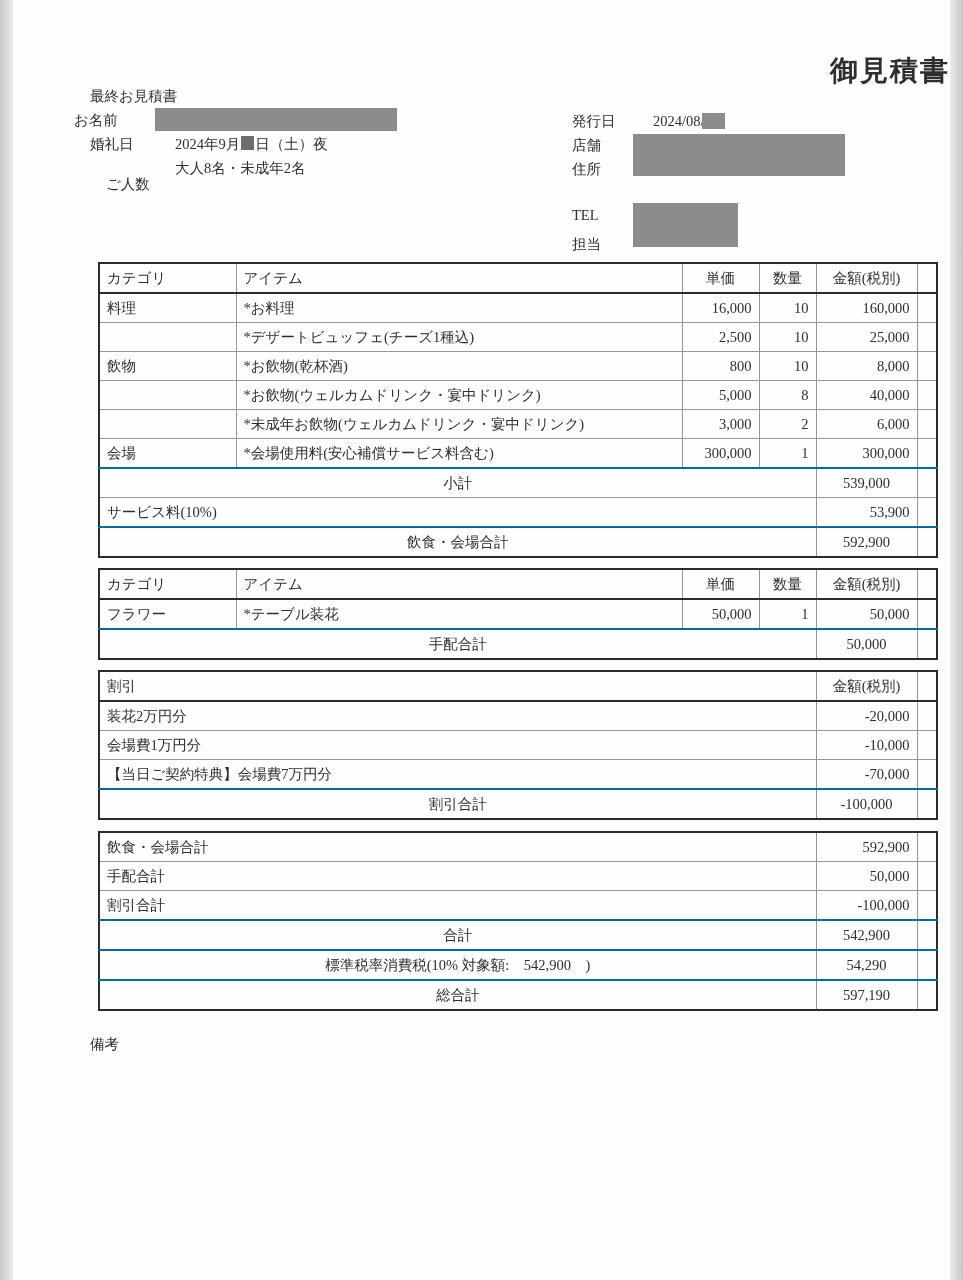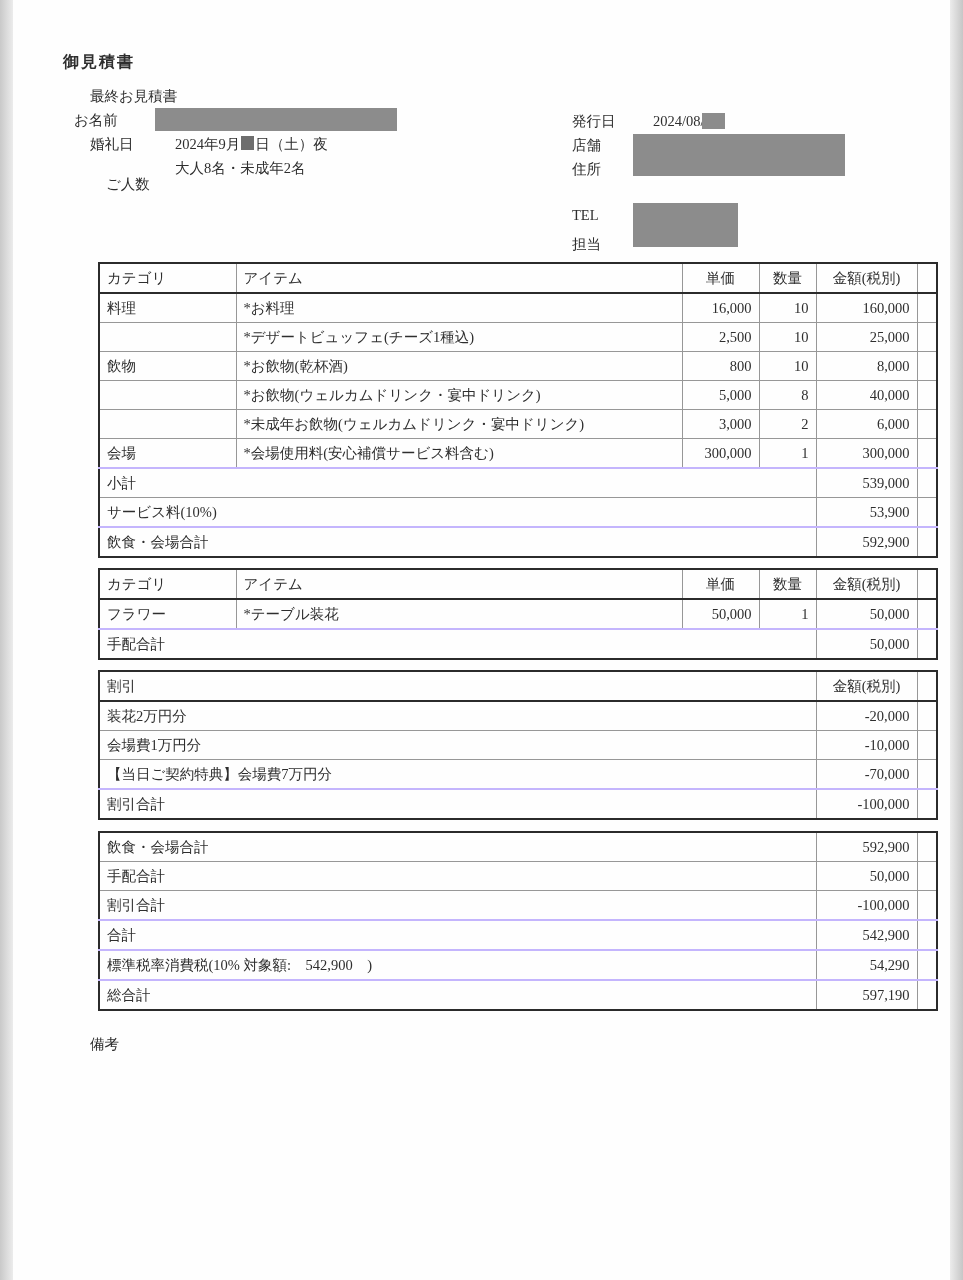--- a/index.html
+++ b/index.html
@@ -7,42 +7,42 @@
     width:963px;height:1280px;position:relative;background:#ffffff;
     font-family:"Liberation Serif","DejaVu Serif",serif;color:#2e2e2e;
     -webkit-font-smoothing:antialiased;
   }
   .edge-left{position:absolute;left:0;top:0;bottom:0;width:13px;
     background:linear-gradient(to right,#c9c9c9,#ececec);}
   .edge-right{position:absolute;right:0;top:0;bottom:0;width:13px;
     background:linear-gradient(to left,#c6c6c6,#ececec);}
   .page{position:absolute;left:13px;right:13px;top:0;bottom:0;background:#fefefe;}
 
-  .title{position:absolute;left:50px;right:0;top:52px;text-align:left;
-    font-size:16px;font-weight:700;letter-spacing:2px;}
+  .title{position:absolute;left:50px;right:0;top:52px;text-align:right;
+    font-size:28px;font-weight:700;letter-spacing:2px;}
 
   .lbl{position:absolute;font-size:14.5px;white-space:nowrap;line-height:20px;}
 
   .redact{position:absolute;background:#8c8c8c;}
   .redact-sm{position:absolute;background:#8c8c8c;}
   .redact-inline{display:inline-block;width:13px;height:14px;background:#6d6d6d;
     vertical-align:-1px;margin:0 1px;}
 
   table.tbl{position:absolute;left:85px;width:838px;border-collapse:collapse;
     table-layout:fixed;font-size:14.5px;border:2px solid #2b2b2b;}
   table.tbl td{border:1px solid #979797;height:28px;padding:0 7px;
     overflow:hidden;white-space:nowrap;vertical-align:middle;}
   .c-cat{width:137px;}.c-item{width:446px;}.c-unit{width:77px;}
   .c-qty{width:57px;}.c-amt{width:101px;}.c-end{width:20px;}
   .c-span{width:717px;}
   td.num{text-align:right;}
   td.ctr{text-align:center;}
   td.end{padding:0;border-left:2px solid #2b2b2b;}
   tr.thick-b>td{border-bottom:2px solid #2b2b2b;}
-  tr.thick-t>td{border-top:2px solid #c4b5fd;}
+  tr.thick-t>td{border-top:2px solid #0369a1;text-align:center;}
 </style>
 </head>
 <body>
 
 <div class="edge-left"></div>
 <div class="edge-right"></div>
 
 <div class="page">
 
   <div class="title">御見積書</div>

